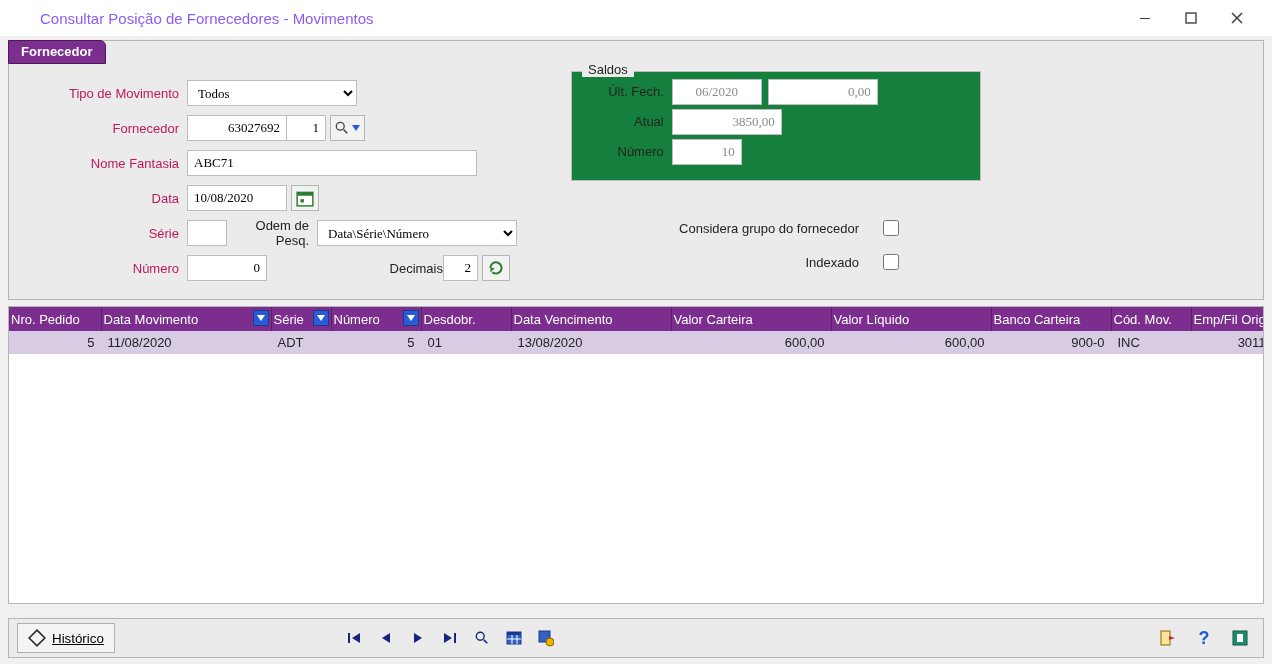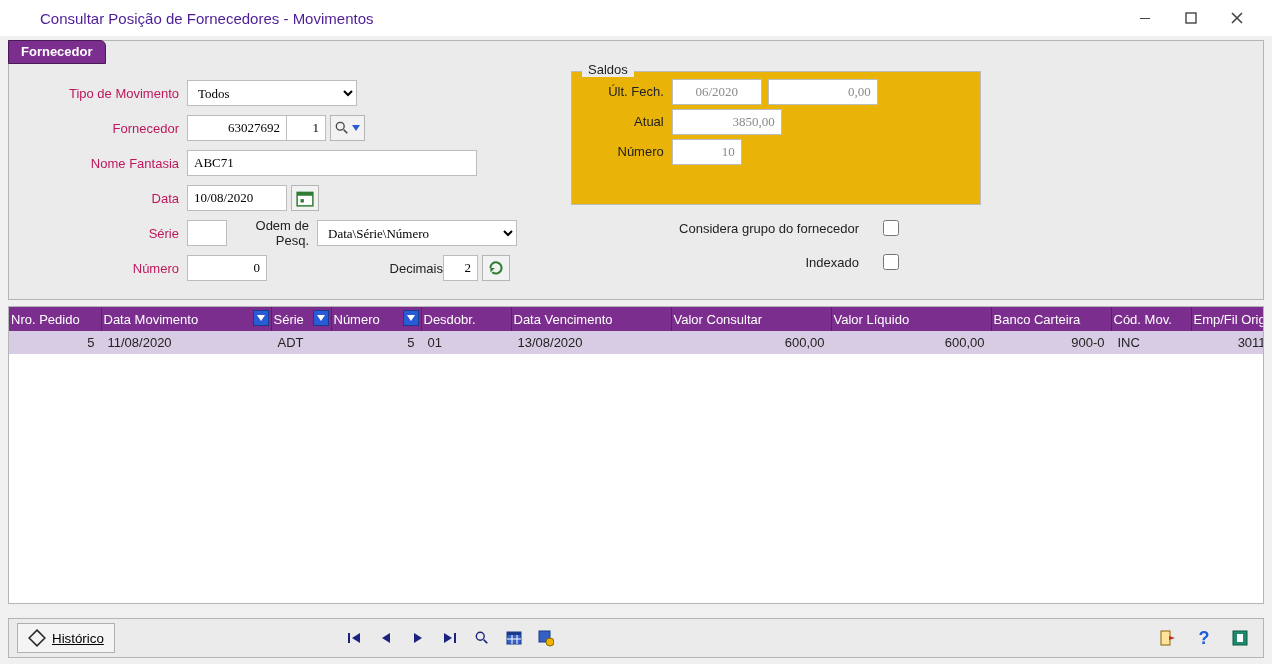--- a/index.html
+++ b/index.html
@@ -16,21 +16,21 @@
   }
   .titlebar {
     height: 36px;
     display: flex;
     align-items: center;
     padding: 0 12px 0 40px;
     background: #ffffff;
   }
   .titlebar .title {
     flex: 1;
-    color: #4c1d95;
+    color: #8b5cf6;
     font-size: 15px;
   }
   .win-btns { display: flex; gap: 0; }
   .win-btn {
     width: 46px; height: 30px;
     display: flex; align-items: center; justify-content: center;
     color: #444;
   }
   .win-btn svg { width: 12px; height: 12px; }
   .main-panel {
@@ -86,23 +86,23 @@
     align-items: center;
     justify-content: center;
     margin-left: 4px;
     padding: 0 4px;
   }
   .saldos-box {
     position: absolute;
     top: 30px;
     left: 560px;
     width: 410px;
-    height: 134px;
+    height: 110px;
     border: 1px solid #bdbdbd;
-    background: #eab308;
+    background: #15803d;
   }
   .saldos-title {
     position: absolute;
     top: -10px; left: 10px;
     background: #ebebeb;
     padding: 0 6px;
     font-size: 13px;
   }
   .saldos-row {
     display: flex; align-items: center;
@@ -345,21 +345,21 @@
         </th>
         <th><span>Número</span>
           <span class="th-drop">
                 <svg viewBox="0 0 8 6">
                   <path d="M0 0 L8 0 L4 6 Z"></path>
                 </svg>
               </span>
         </th>
         <th>Desdobr.</th>
         <th>Data Vencimento</th>
-        <th>Valor Consultar</th>
+        <th>Valor Carteira</th>
         <th>Valor Líquido</th>
         <th>Banco Carteira</th>
         <th>Cód. Mov.</th>
         <th>Emp/Fil Orig.</th>
       </tr>
     </thead>
     <tbody>
       <tr>
         <td class="num">5</td>
         <td>11/08/2020</td>

